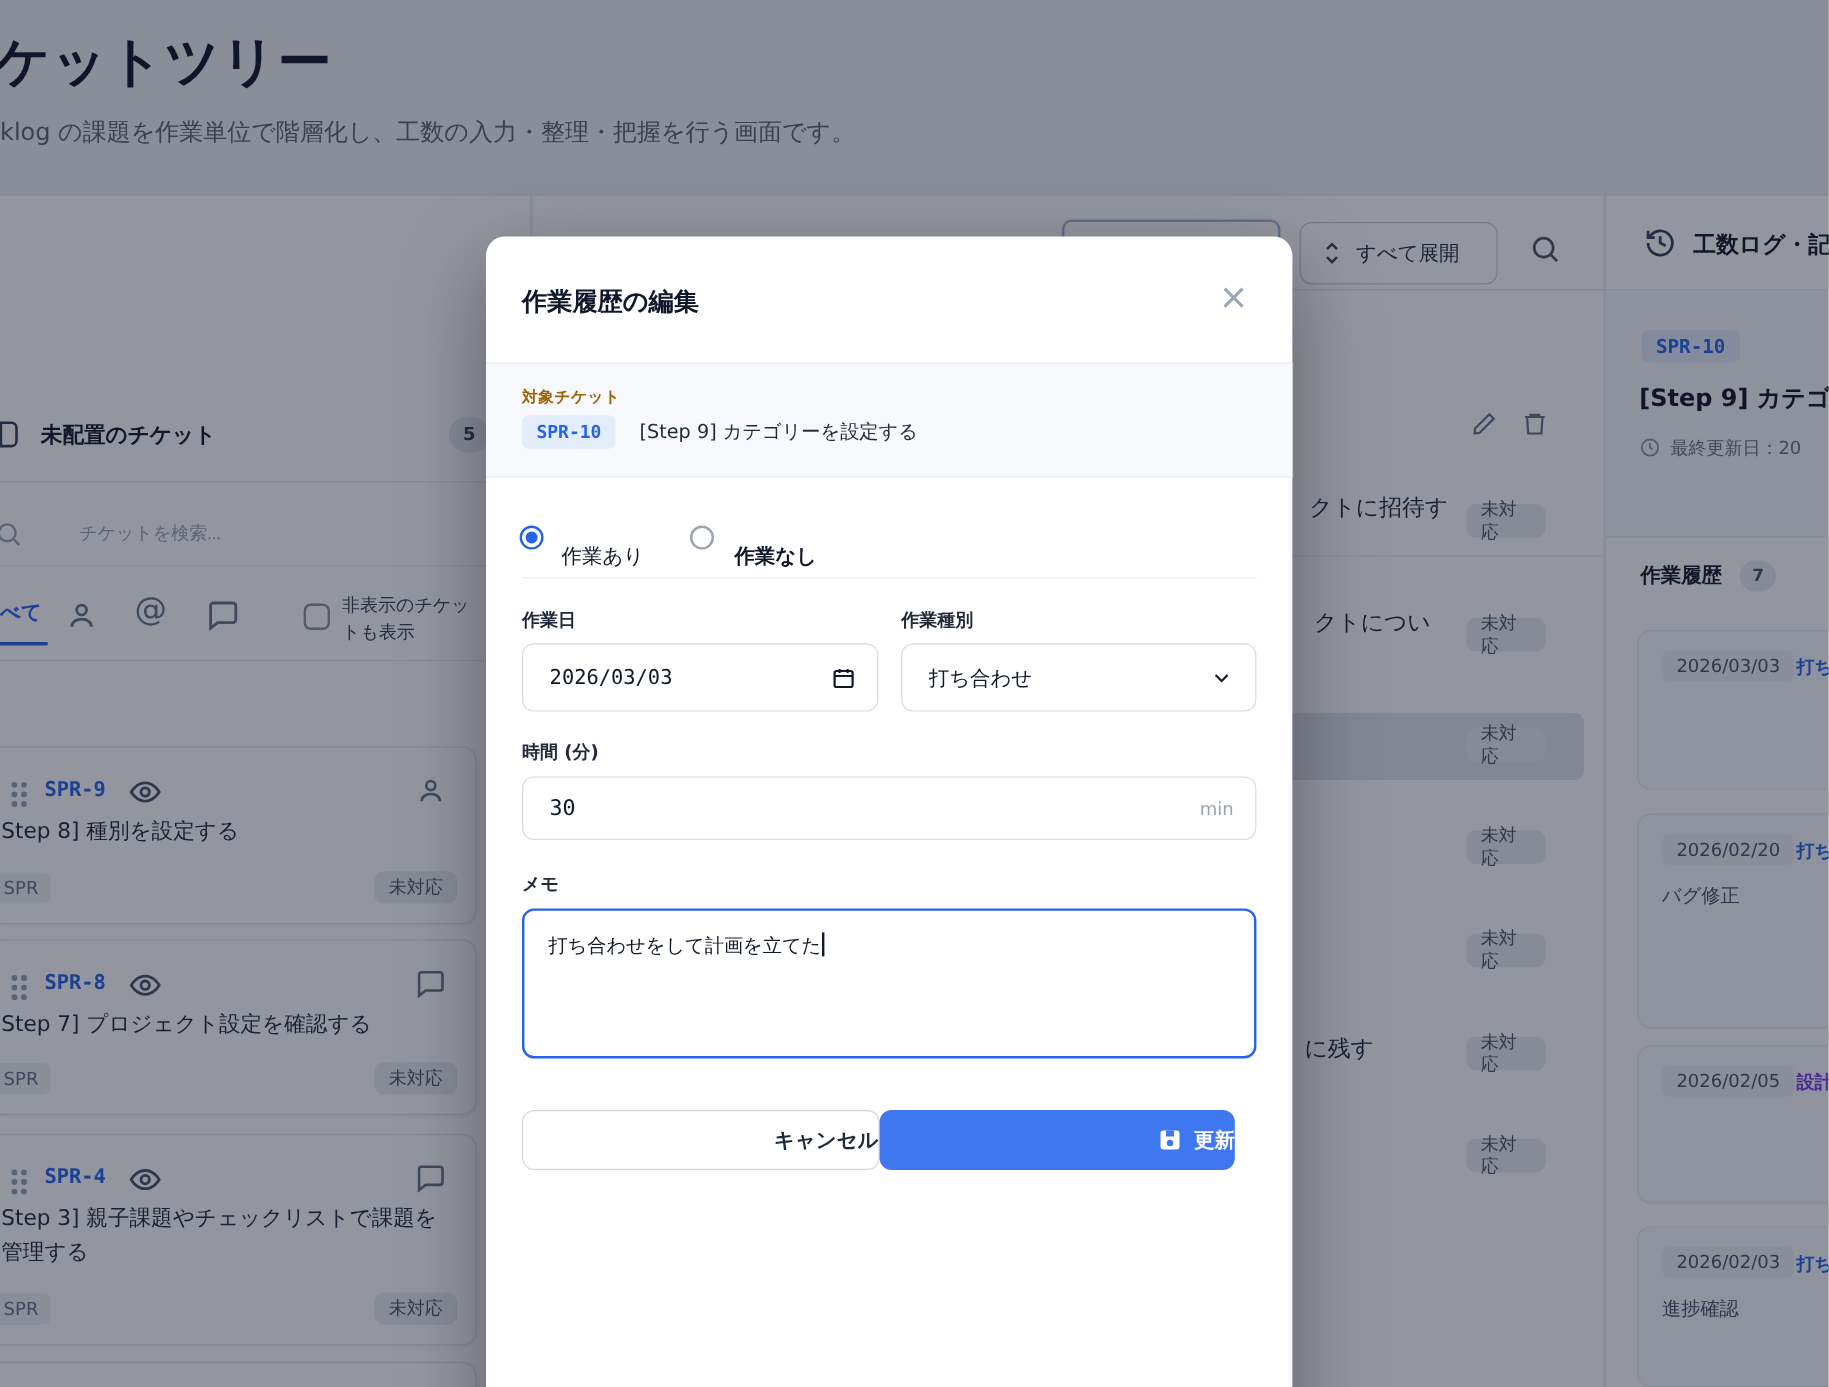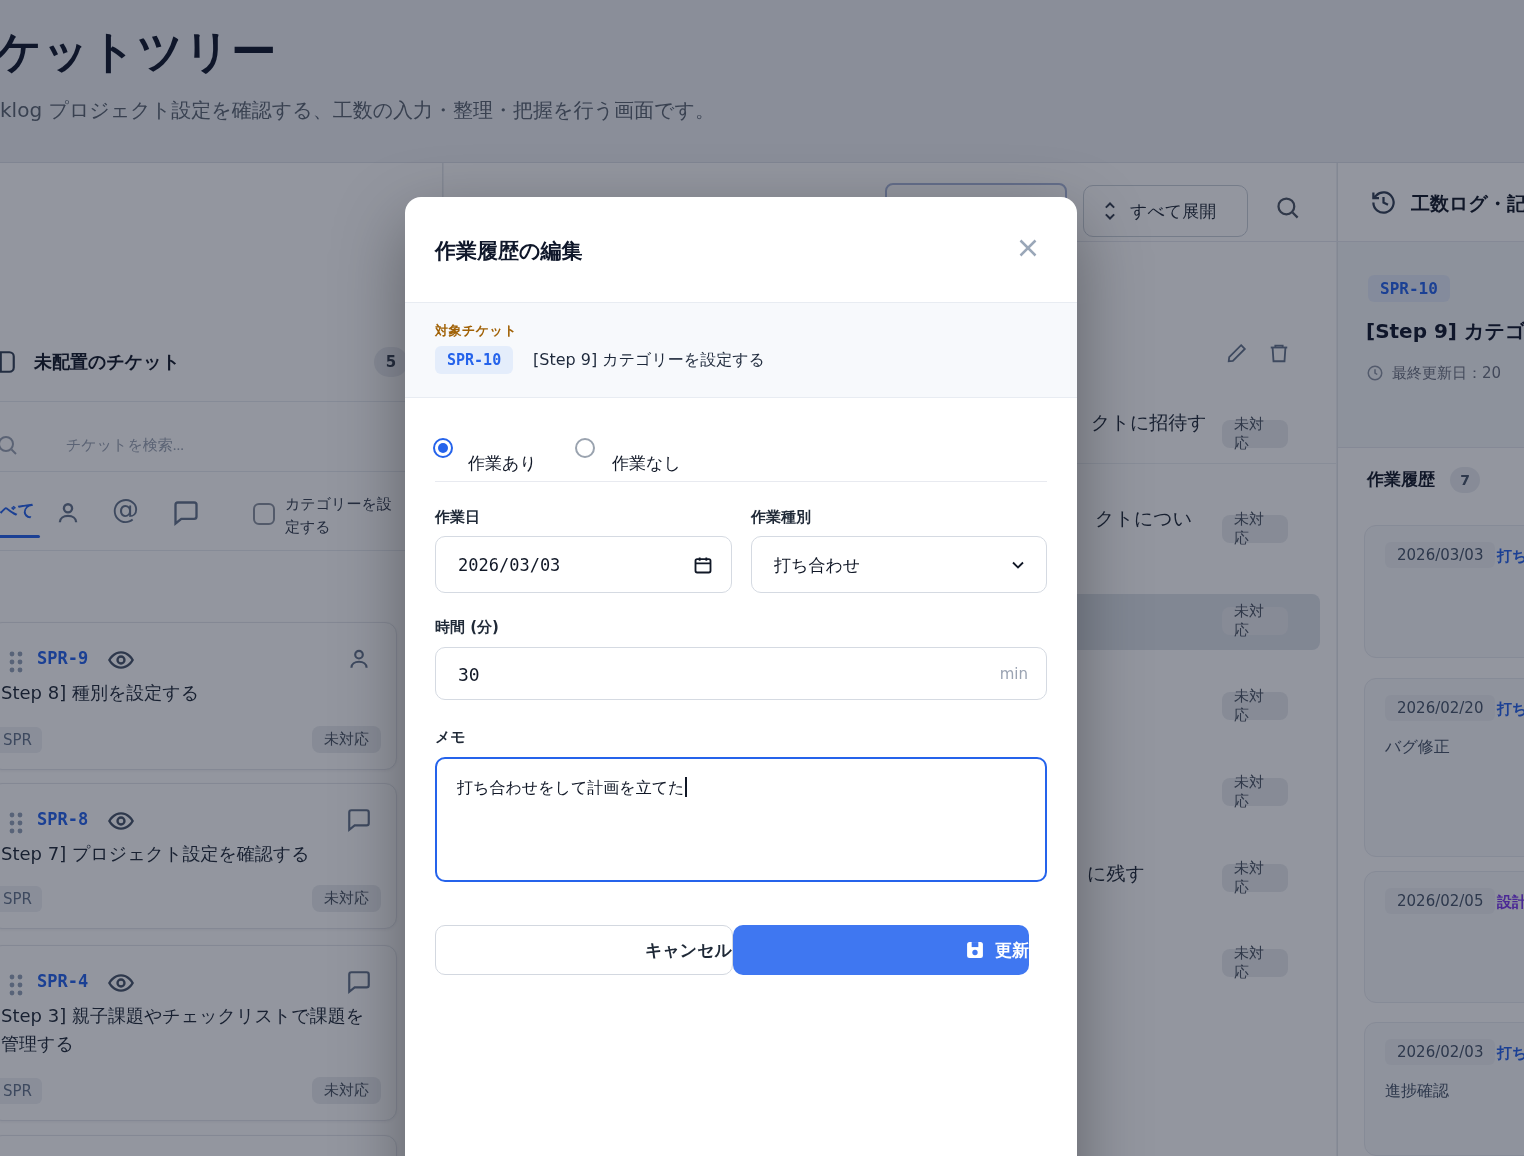--- a/index.html
+++ b/index.html
@@ -93,21 +93,21 @@
   .m-section{ position:absolute; left:0; top:105px; width:672px; height:96px; background:#f7f9fc; border-top:1px solid #e8ecf2; border-bottom:1px solid #e8ecf2; }
   .m-target-label{ position:absolute; left:30px; top:19px; font-size:13px; font-weight:600; color:#a16207; letter-spacing:.5px; }
   .m-ticket-id{ position:absolute; left:30px; top:43px; background:#e4edfb; color:#2563eb; font-size:15px; font-weight:700; padding:5px 12px; border-radius:6px; }
   .m-ticket-title{ position:absolute; left:128px; top:47px; font-size:16px; color:#1e293b; }
   .radio{ position:absolute; width:20px; height:20px; border-radius:50%; background:#fff; }
   .radio.sel{ border:2px solid #2563eb; }
   .radio.sel::after{ content:""; position:absolute; left:3px; top:3px; width:10px; height:10px; border-radius:50%; background:#2563eb; }
   .radio.unsel{ border:2px solid #9aa3af; }
   .r1{ left:28px; top:241px; } .r2{ left:170px; top:241px; }
   .radio-label{ position:absolute; top:255px; font-size:17px; color:#111827; }
-  .rl1{ left:63px; } .rl2{ left:207px; }
+  .rl1{ left:63px; } .rl2{ left:207px;font-weight:bold; }
   .m-div{ position:absolute; left:30px; top:284px; width:612px; height:1px; background:#e8eaf0; }
   .field-label{ position:absolute; font-size:15px; font-weight:700; color:#1f2937; }
   .fl-date{ left:30px; top:311px; } .fl-type{ left:346px; top:311px; }
   .fl-min{ left:30px; top:421px; } .fl-memo{ left:30px; top:531px; }
   .inputbox{ position:absolute; background:#fff; border:1px solid #d5dae2; border-radius:10px; }
   .in-date{ left:30px; top:339px; width:297px; height:57px; cursor:text; }
   .in-type{ left:346px; top:339px; width:296px; height:57px; cursor:pointer; }
   .in-min{ left:30px; top:450px; width:612px; height:53px; cursor:text; }
   .in-memo{ left:30px; top:560px; width:612px; height:125px; border:2px solid #2563eb; cursor:text; }
   .in-val{ position:absolute; left:22px; top:50%; transform:translateY(-50%); font-size:17px; color:#111827; }
@@ -120,21 +120,21 @@
   .btn-update{ left:328px; width:296px; background:#3f77f1; border:none; color:#fff; }
   svg{ display:block; }
 </style>
 </head>
 <body>
 
 <div class="screen">
 
   <div class="page-header">
     <div class="page-title">ケットツリー</div>
-    <div class="page-subtitle">klog プロジェクト設定を確認する、工数の入力・整理・把握を行う画面です。</div>
+    <div class="page-subtitle">klog の課題を作業単位で階層化し、工数の入力・整理・把握を行う画面です。</div>
   </div>
 
   <div class="left-panel">
     <span class="lp-head-icon">
       <svg width="26" height="26" viewBox="0 0 24 24" fill="none" stroke="currentColor" stroke-width="2">
           <rect x="3" y="3" width="18" height="18" rx="4"></rect>
           <path d="M9 3v18"></path>
         </svg>
     </span>
     <div class="lp-title">未配置のチケット</div>
@@ -158,21 +158,21 @@
           <path d="M5 20c0-3.5 3.2-5.5 7-5.5s7 2 7 5.5"></path>
         </svg>
     </span>
     <span class="lp-ic at">@</span>
     <span class="lp-ic comment">
       <svg width="28" height="28" viewBox="0 0 24 24" fill="none" stroke="currentColor" stroke-width="2">
           <path d="M21 15a2 2 0 0 1-2 2H8l-5 4V5a2 2 0 0 1 2-2h14a2 2 0 0 1 2 2z"></path>
         </svg>
     </span>
     <div class="lp-checkbox"></div>
-    <div class="lp-hidden-label">カテゴリーを設定する</div>
+    <div class="lp-hidden-label">非表示のチケットも表示</div>
     <div class="lp-div3"></div>
 
     <div class="card c1">
       <span class="drag">
         <svg width="22" height="26" viewBox="0 0 22 26" fill="currentColor">
             <circle cx="7" cy="5" r="2.4"></circle>
             <circle cx="15" cy="5" r="2.4"></circle>
             <circle cx="7" cy="13" r="2.4"></circle>
             <circle cx="15" cy="13" r="2.4"></circle>
             <circle cx="7" cy="21" r="2.4"></circle>

